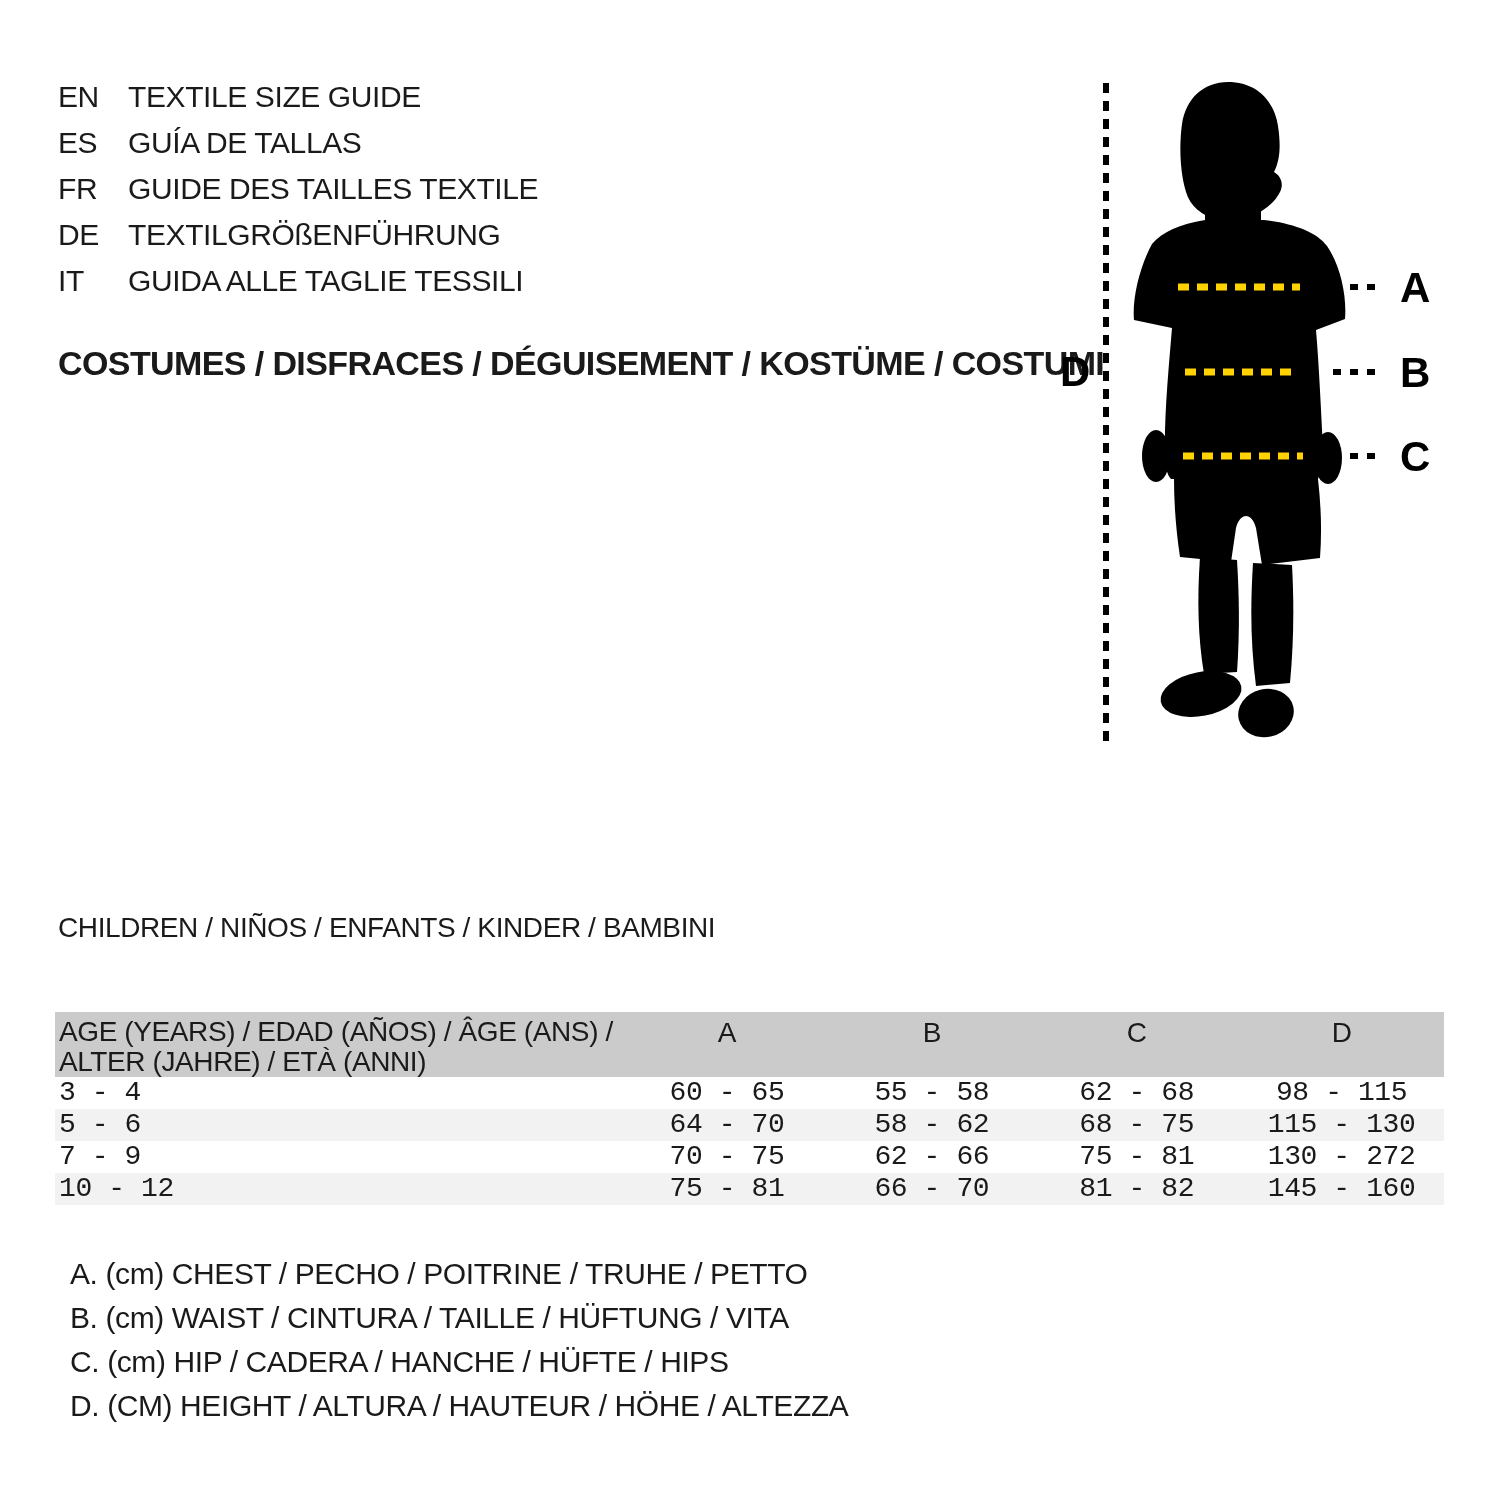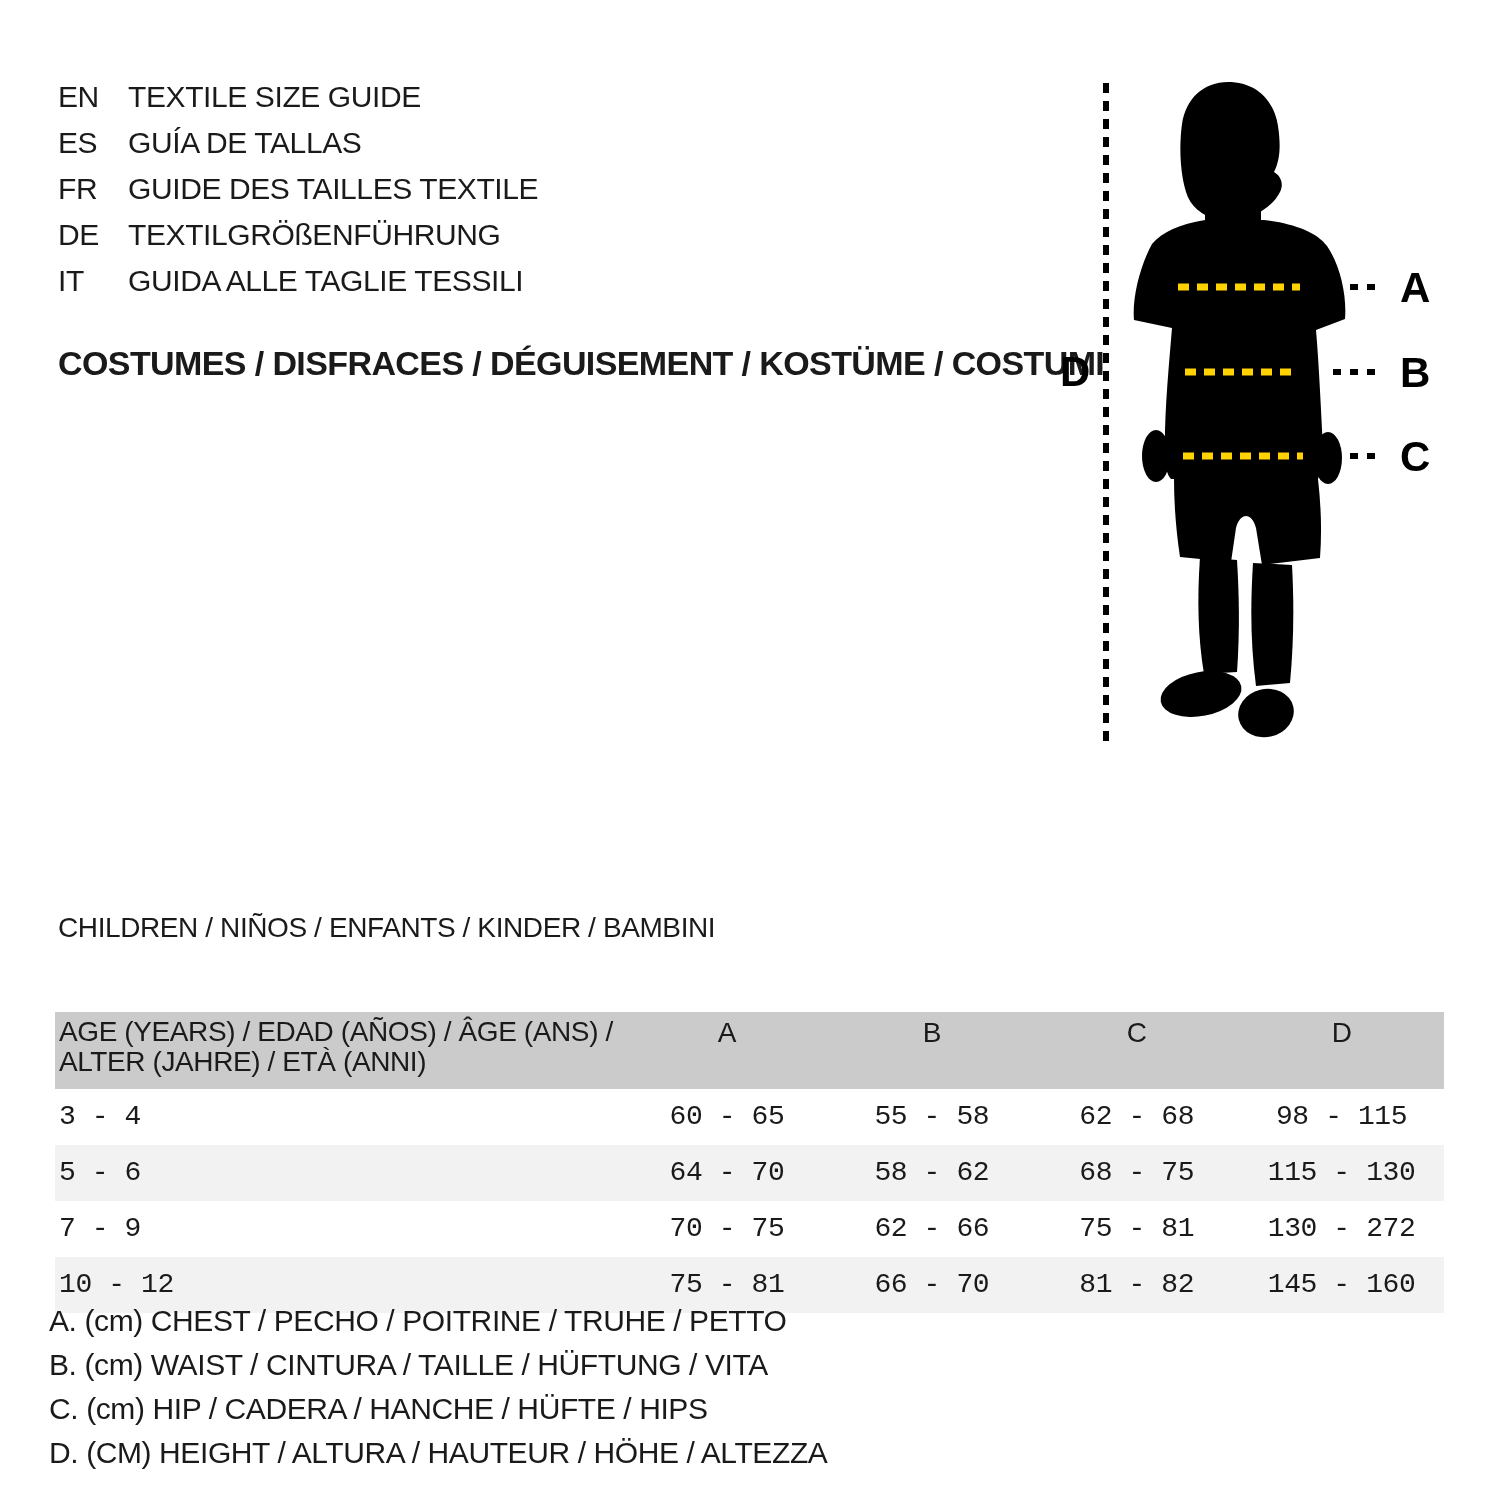--- a/index.html
+++ b/index.html
@@ -32,34 +32,34 @@
 
   
   .section-title { position:absolute; left:58px; top:912px; font-size:28px; white-space:nowrap; }
 
   
   .size-table {
     position:absolute; left:55px; top:1012px; width:1389px;
     border-collapse:collapse; table-layout:fixed;
     font-size:28px;
   }
-  .size-table th, .size-table td { font-weight:400; padding:12px; }
+  .size-table th, .size-table td { font-weight:400; padding:0; }
   .size-table thead tr { background:#cbcbcb; }
   .size-table thead th { height:64px; vertical-align:top; padding-top:5px; }
   .size-table th.age-col, .size-table td.age-cell { text-align:left; padding-left:4px; }
   .size-table col.c-age { width:41%; }
   .size-table col.c-val { width:14.75%; }
   .size-table thead th.val-col { text-align:center; }
   .size-table tbody td { height:32px; line-height:32px; white-space:nowrap;font-family:Liberation Mono, monospace; }
   .size-table tbody td.val-cell { text-align:center; }
   .size-table tbody tr:nth-child(even) { background:#f2f2f2; }
   .hdr-line { line-height:30px; white-space:nowrap; }
 
   
-  .legend { position:absolute; left:49px; top:1252px;margin-top:47px; }
+  .legend { position:absolute; left:70px; top:1252px; }
   .legend-row { height:44px; line-height:44px; font-size:30px; white-space:nowrap; }
 </style>
 </head>
 <body>
 
 <div class="canvas">
 
   <div class="lang-block">
     <div class="lang-row">
       <span class="lang-code">EN</span>

